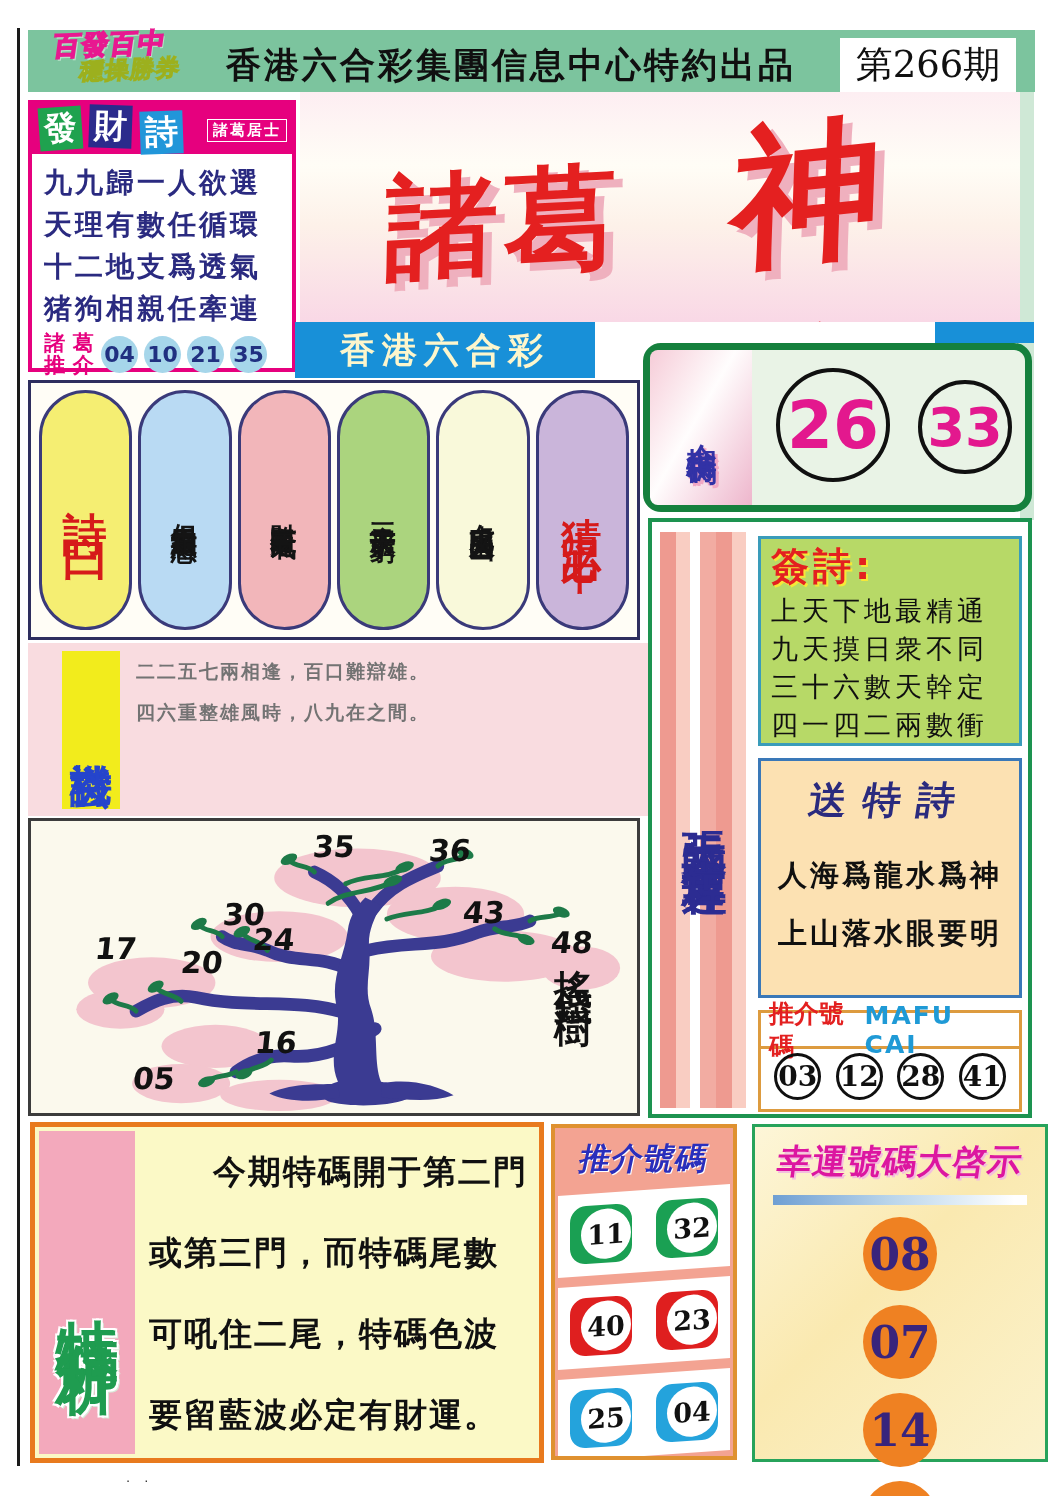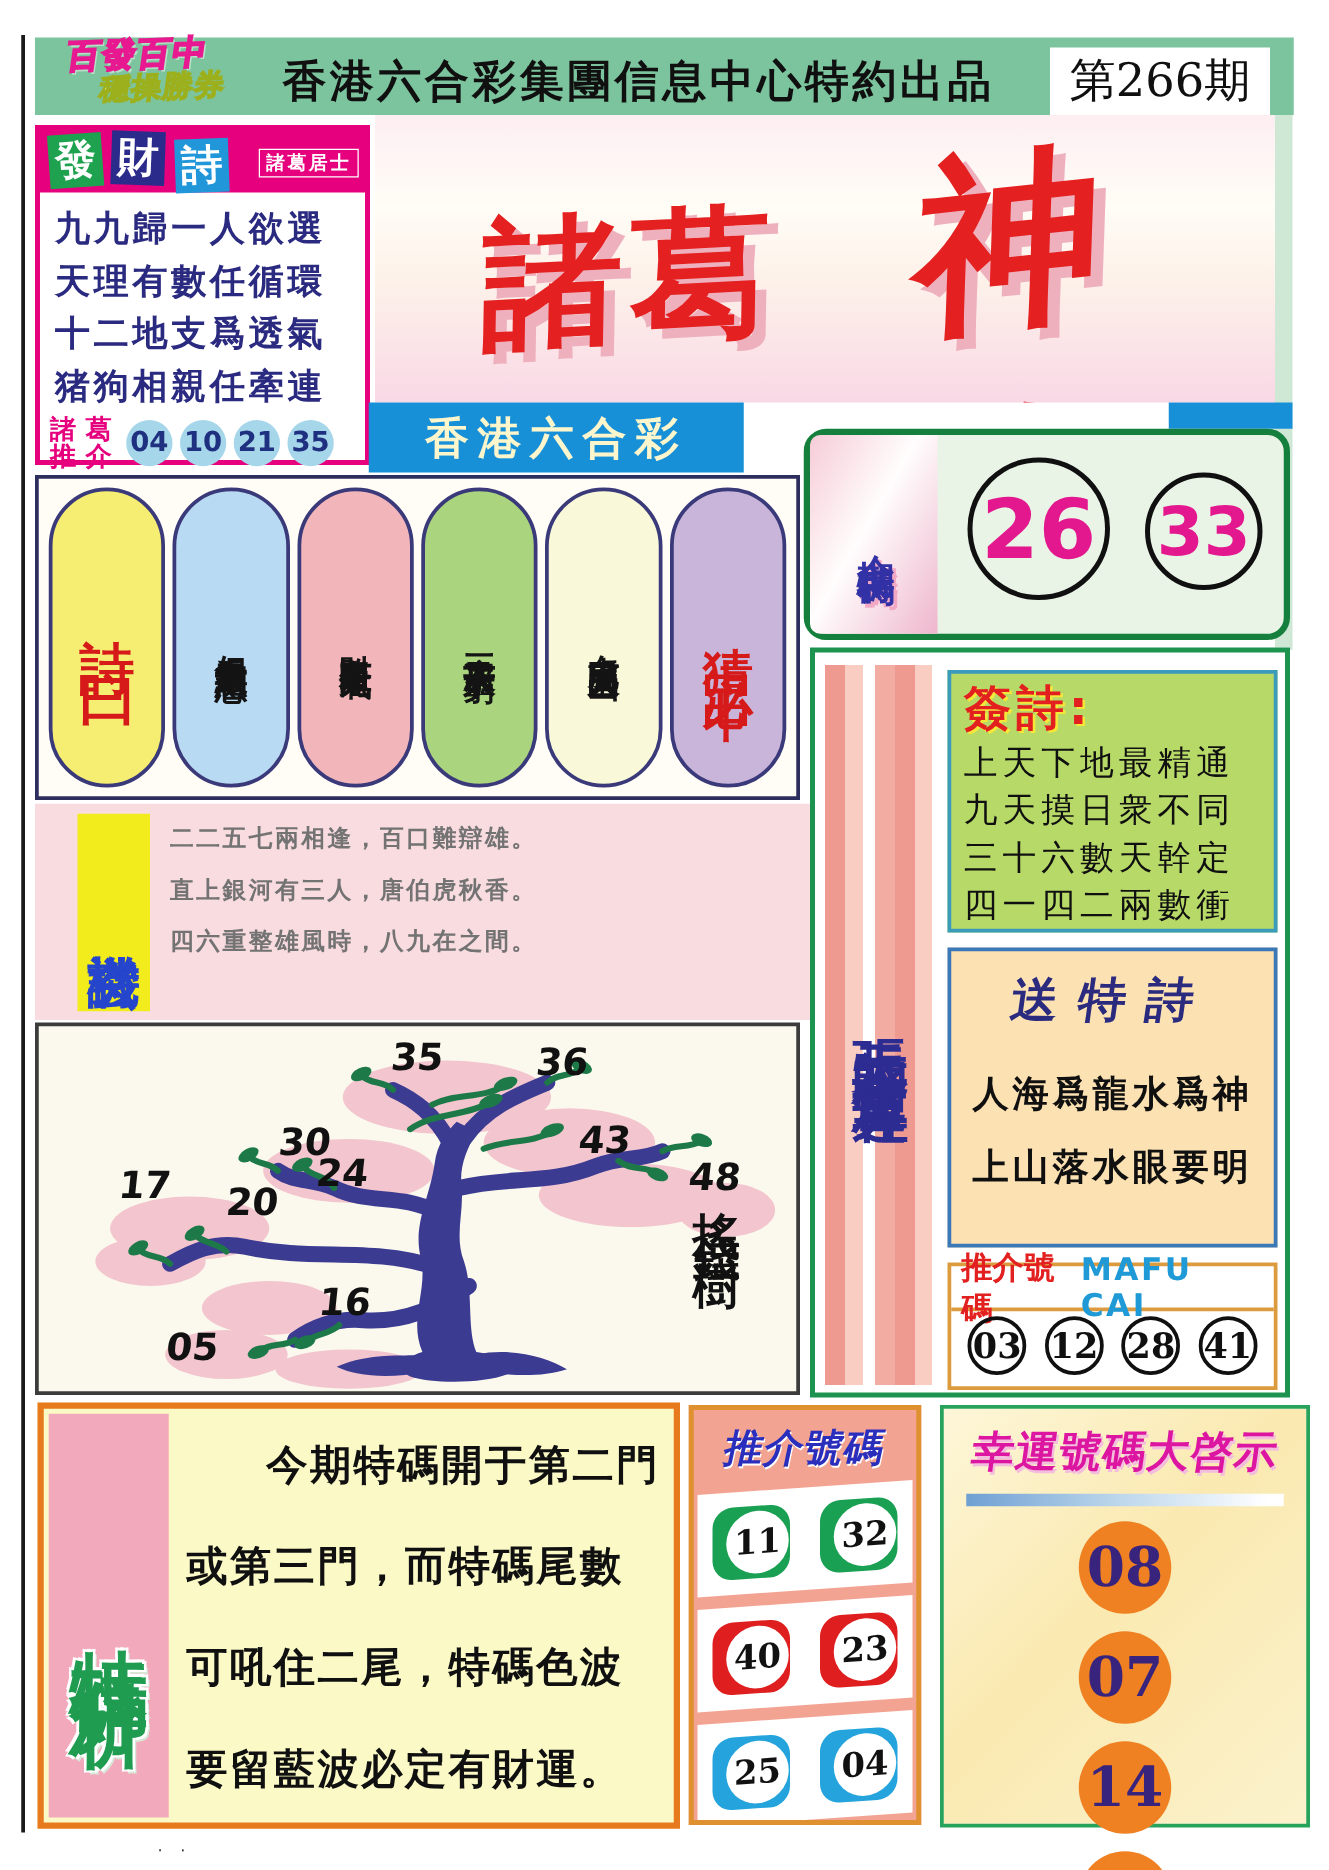--- a/index.html
+++ b/index.html
@@ -30,41 +30,41 @@
   .facai-head { position:relative; height:50px; background:#e6007e; }
   .tile { position:absolute; width:43px; height:43px; color:#fff; font-weight:bold; font-size:33px;
     display:flex; align-items:center; justify-content:center; }
   .tile1 { left:7px;  top:3px;  background:#1fa24f; transform:rotate(-4deg); }
   .tile2 { left:57px; top:1px;  background:#2b2b8c; transform:rotate(2deg); }
   .tile3 { left:108px; top:7px; background:#2196d9; transform:rotate(-2deg); }
   .facai-author { position:absolute; right:5px; top:15px; border:1px solid #ffffff; padding:1px 5px;
     color:#ffffff; font-size:15px; letter-spacing:2px; font-weight:bold; }
   .facai-poem { padding:8px 4px 0 12px; color:#2a2a80; font-weight:bold; font-size:28px;
     line-height:42px; letter-spacing:3px; white-space:nowrap; }
-  .facai-rec { display:flex; align-items:center; padding:2px 4px 0 8px; }
+  .facai-rec { display:flex; align-items:center; padding:2px 4px 0 8px;text-align:center; }
   .rec-label { color:#e6007e; font-weight:bold; font-size:21px; line-height:22px; width:58px; }
   .rec-ball { width:37px; height:37px; border-radius:50%; background:#a6d6ea; color:#203080;
     font-weight:bold; font-size:22px; display:flex; align-items:center; justify-content:center; margin:0 3px; }
 
   
   .banner { left:300px; top:92px; width:720px; height:230px; overflow:hidden;
     background:linear-gradient(180deg,#fdeef2 0%,#fffdf6 32%,#fdf1e9 58%,#f9d8e6 100%); }
   .m-left { position:absolute; left:86px; top:56px; font-size:112px; font-weight:bold; color:#e42020;
     text-shadow:9px 8px 0 #efb0be; transform:rotate(-3deg) skewX(-4deg); letter-spacing:6px; }
   .m-right { position:absolute; left:428px; top:-4px; font-size:150px; font-weight:bold; color:#e42020;
     text-shadow:10px 9px 0 #efb0be; transform:rotate(-6deg) skewX(-8deg); letter-spacing:2px; }
 
   
   .hk-bar { left:295px; top:322px; width:300px; height:56px; background:#1890d8;
     color:#fdf6cc; font-size:35px; font-weight:bold; letter-spacing:7px; }
   .hk-bar-right { left:935px; top:322px; width:99px; height:21px; background:#1890d8; }
 
   
   .special { left:643px; top:343px; width:389px; height:169px; background:#e9f3e6;
-    border:5px solid #15803d; border-radius:18px; }
+    border:7px solid #15803d; border-radius:18px; }
   .special-label { position:absolute; left:0; top:0; bottom:0; width:102px; border-radius:8px 0 0 8px;
     background:linear-gradient(120deg,#f6ccd8,#fffdfd 45%,#eeb6cc);
     writing-mode:vertical-rl; text-orientation:upright;
     font-size:30px; font-weight:bold; color:#3232a6; text-shadow:3px 3px 0 #f2a8c4;
     display:flex; align-items:center; justify-content:center; letter-spacing:4px; }
   .sp-c1 { position:absolute; left:126px; top:18px; width:114px; height:114px; border:4px solid #101010;
     border-radius:50%; font-size:66px; font-weight:bold; color:#e3188e; }
   .sp-c2 { position:absolute; left:268px; top:30px; width:94px; height:94px; border:4px solid #101010;
     border-radius:50%; font-size:54px; font-weight:bold; color:#e3188e; }
 
@@ -219,21 +219,20 @@
   <div class="capsule cap2">財路有阻泄元氣</div>
   <div class="capsule cap3">三房次子人丁窮</div>
   <div class="capsule cap4">白虎高出人出凶</div>
   <div class="capsule cap5">猜中必中</div>
 </div>
 
 <div class="abs xuanji">
   <div class="xuanji-label">玄機詩</div>
   <div class="xuanji-lines">
     <div>二二五七兩相逢，百口難辯雄。</div>
-    <div>直上銀河有三人，唐伯虎秋香。</div>
     <div>四六重整雄風時，八九在之間。</div>
   </div>
 </div>
 
 <div class="abs tree">
   <svg viewBox="0 0 612 298" aria-hidden="true">
     <g fill="#f3c5ce">
       <ellipse cx="330" cy="58" rx="85" ry="30"></ellipse>
         <ellipse cx="430" cy="95" rx="70" ry="28"></ellipse>
       <ellipse cx="250" cy="118" rx="70" ry="26"></ellipse>

